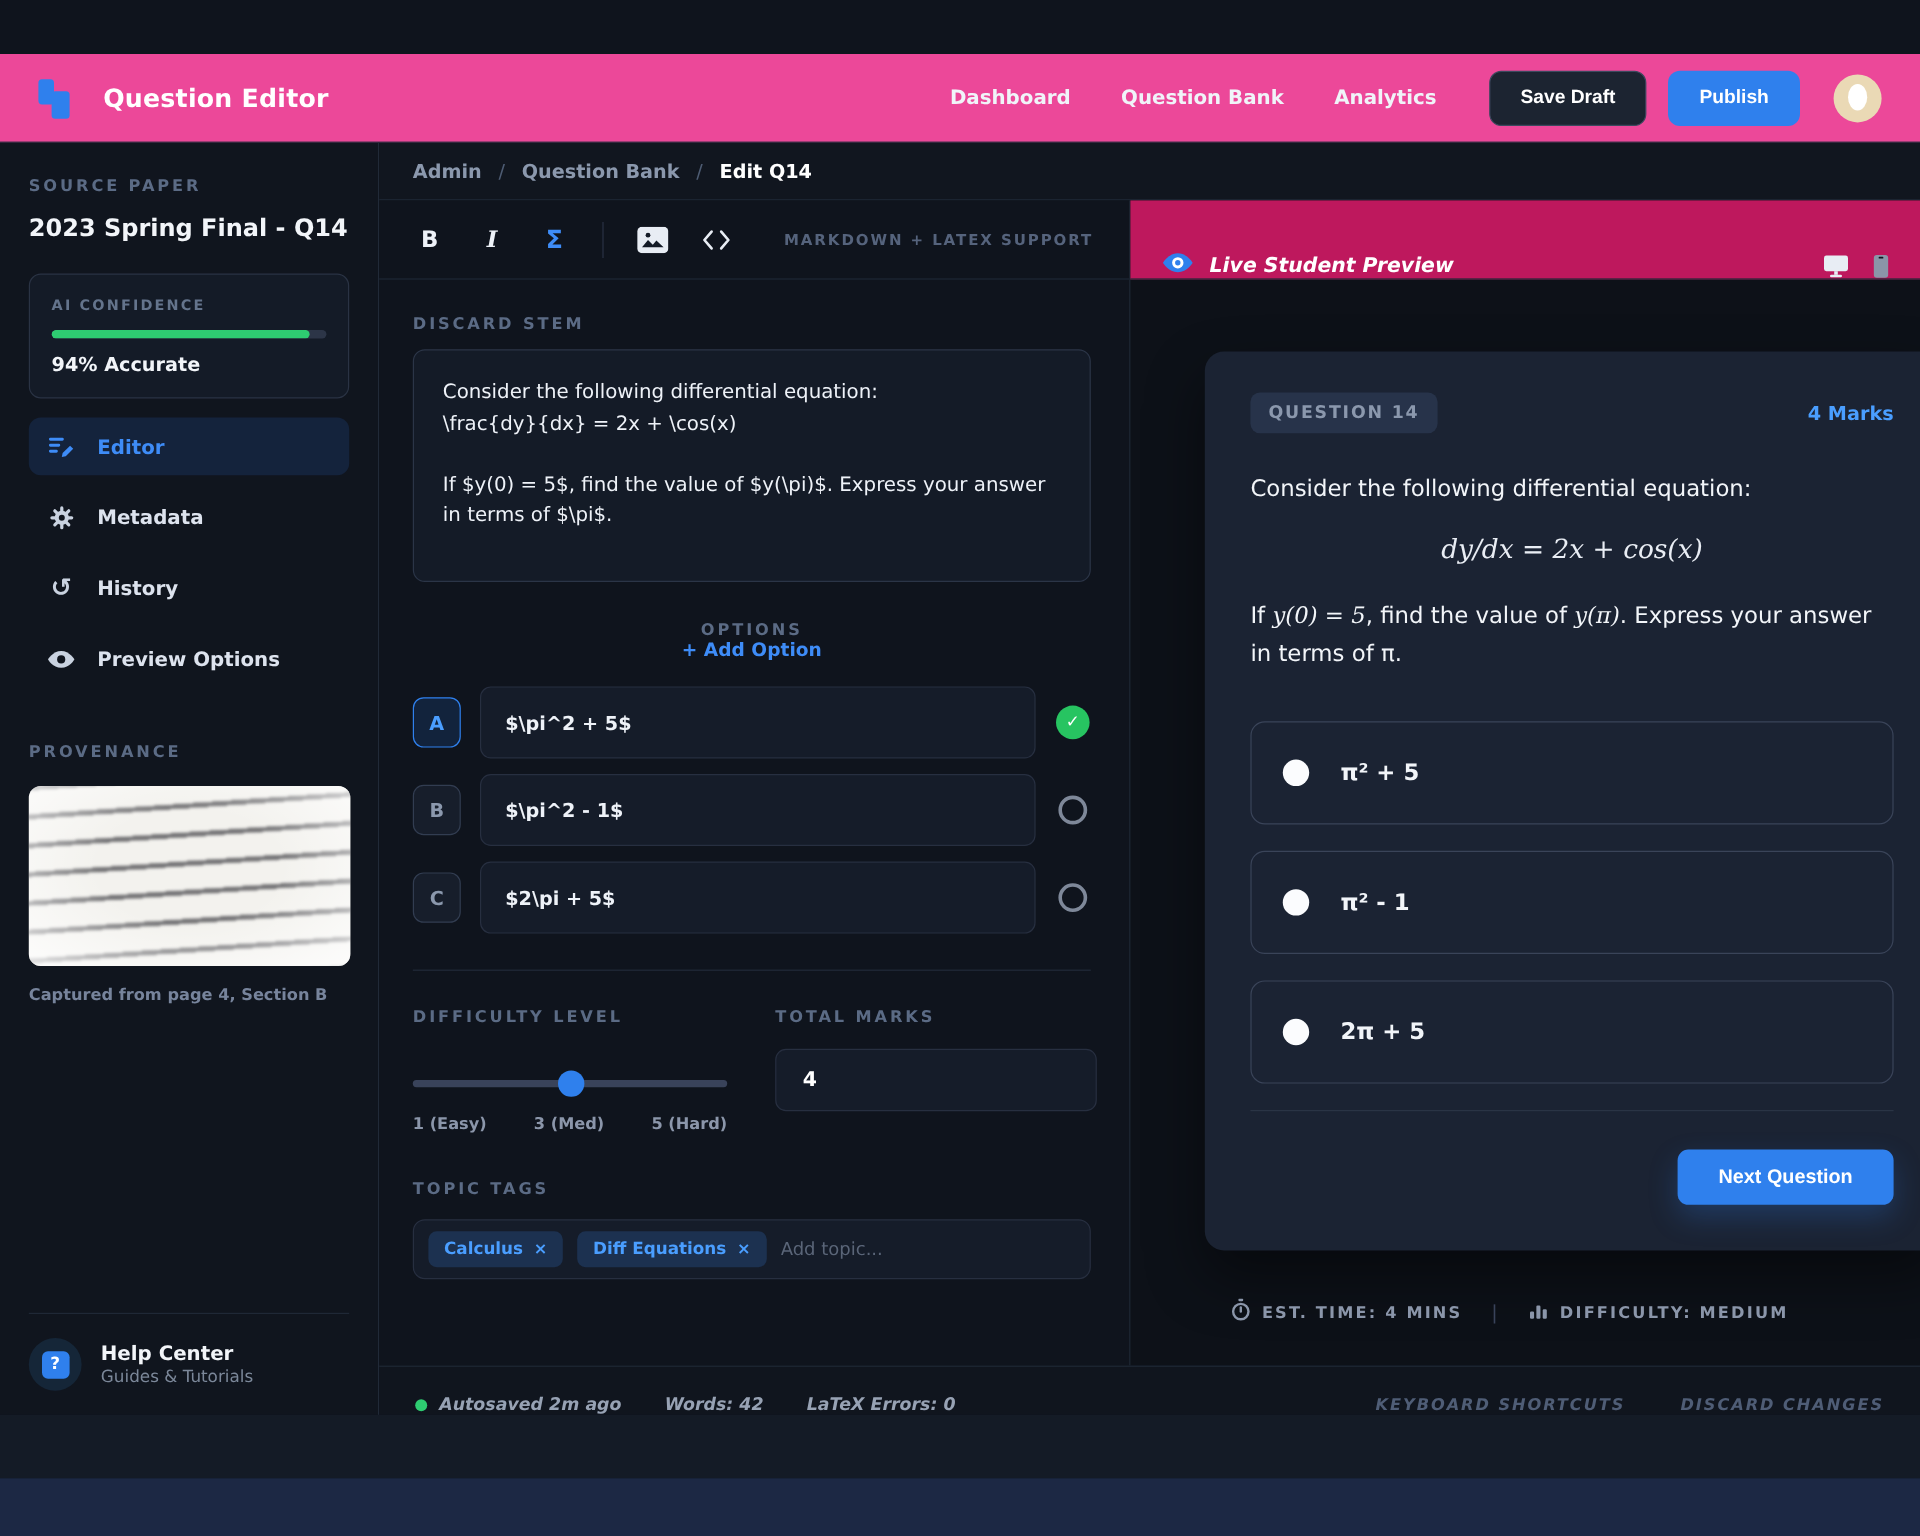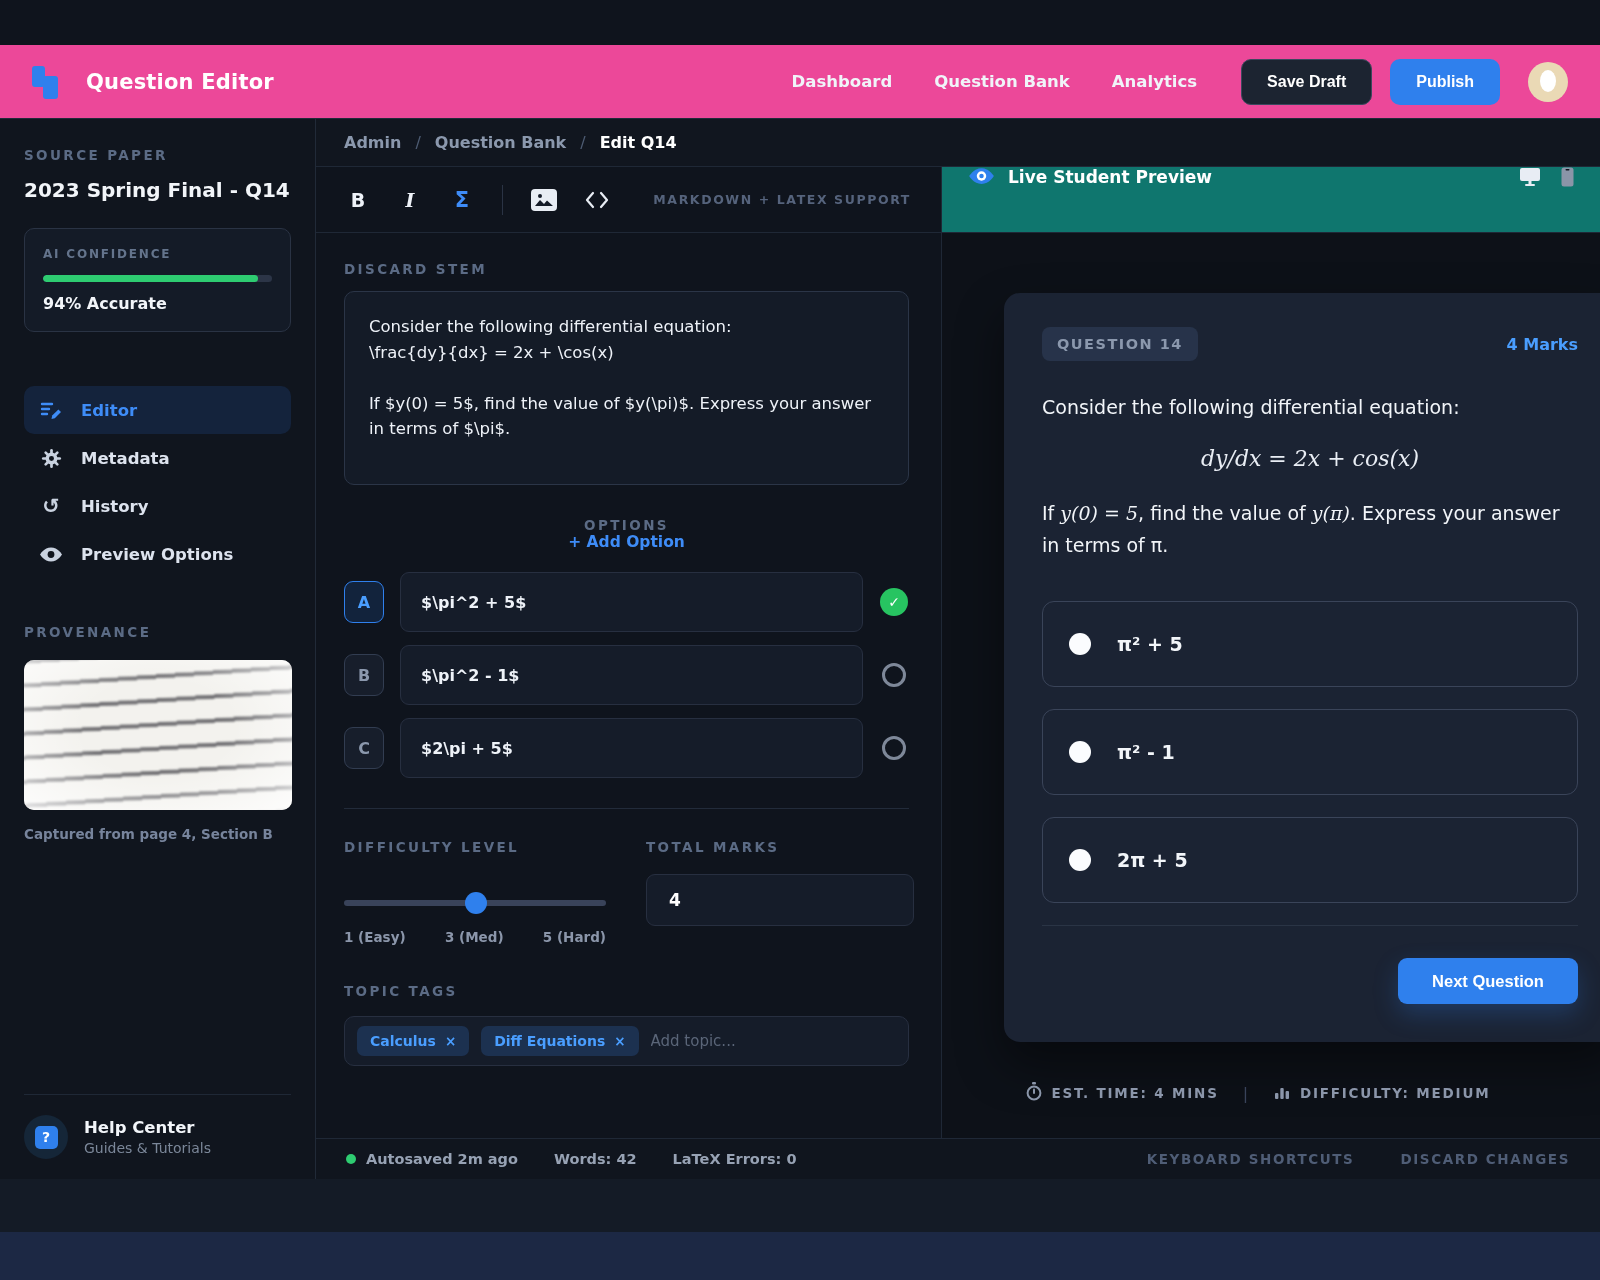--- a/index.html
+++ b/index.html
@@ -37,21 +37,21 @@
   
   .sidebar { width:316px; flex:none; background:#10151e; border-right:1px solid #212a38;
              display:flex; flex-direction:column; padding:28px 24px 20px; }
   .sec-label { font-size:13.5px; font-weight:700; letter-spacing:2.4px; color:#5b6b85; }
   .sp-title { margin-top:15px; font-size:20px; font-weight:700; color:#f2f5f9; }
   .conf-card { margin-top:26px; background:#141b27; border:1px solid #2a3344; border-radius:10px; padding:18px; }
   .conf-label { font-size:12px; font-weight:600; letter-spacing:1.8px; color:#64748c; }
   .conf-track { margin-top:14px; height:7px; background:#2c3547; border-radius:4px; overflow:hidden; }
   .conf-fill { height:100%; width:94%; background:#2ecc71; border-radius:4px; }
   .conf-text { margin-top:12px; color:#f2f5f9; font-weight:700; font-size:16px; }
-  .side-nav { margin-top:54px; display:flex; flex-direction:column; gap:0; }
+  .side-nav { margin-top:16px; display:flex; flex-direction:column; gap:11px; }
   .nav-item { height:48px; border-radius:10px; display:flex; align-items:center; gap:18px;
               padding:0 15px; color:#dde3ee; font-weight:700; font-size:16.5px; cursor:pointer; }
   .nav-item.active { background:#14233c; color:#3e8cf7; }
   .nav-icon { width:24px; display:flex; justify-content:center; align-items:center; flex:none; }
   .hist-glyph { font-size:21px; font-weight:700; color:#c9d2e0; line-height:1; }
   .prov-label { margin-top:46px; }
   .prov-thumb { margin-top:20px; width:268px; height:150px; border-radius:10px; background:#f3f2ee;
                 position:relative; overflow:hidden; cursor:pointer; }
   .prov-thumb::before { content:""; position:absolute; inset:-12px;
       background:
@@ -121,22 +121,22 @@
               display:flex; align-items:center; padding:0 12px; gap:12px; }
   .chip { height:30px; padding:0 13px; background:#1c3150; border-radius:7px; color:#4a9eff; font-weight:700;
           font-size:14px; display:flex; align-items:center; gap:9px; flex:none; }
   .chip-x { font-weight:600; font-size:13.5px; cursor:pointer; }
   .add-topic { flex:1; min-width:0; background:transparent; border:none; outline:none; color:#aab4c6;
                font-size:15px; font-family:inherit; }
   .add-topic::placeholder { color:#5a6578; }
 
   
   .preview-col { flex:1; min-width:0; border-left:1px solid #1f2836; display:flex; flex-direction:column; background:#0d1118; }
-  .preview-header { height:66px; flex:none; background:#0f766e; border-bottom:1px solid #1f2836;
-                    display:flex; align-items:flex-start; padding:0 26px; gap:13px; }
+  .preview-header { height:66px; flex:none; background:#be185d; border-bottom:1px solid #1f2836;
+                    display:flex; align-items:flex-end; padding:0 26px; gap:13px;font-style:italic; }
   .preview-title { font-size:17px; font-weight:700; color:#fff; }
   .device-icons { margin-left:auto; display:flex; gap:20px; align-items:center; }
   .device-btn { cursor:pointer; display:flex; align-items:center; }
   .preview-body { flex:1; overflow:hidden; }
   .p-card { width:612px; margin:60px 0 0 62px; background:#1b2333; border-radius:16px;
             padding:34px 38px 38px; box-shadow:0 22px 48px rgba(0,0,0,.45); }
   .p-head { display:flex; justify-content:space-between; align-items:center; }
   .q-badge { background:#27334a; border-radius:8px; padding:9px 15px; font-size:14.5px; font-weight:700;
              letter-spacing:1.5px; color:#8b98ad; }
   .q-marks { color:#4a9eff; font-weight:700; font-size:16px; }
@@ -155,21 +155,21 @@
   .next-btn { width:180px; height:46px; background:#2f80ed; border:none; border-radius:9px; color:#fff;
               font-weight:700; font-size:16.5px; display:flex; align-items:center; justify-content:center;
               box-shadow:0 10px 24px rgba(47,128,237,.25); cursor:pointer; }
   .p-stats { width:508px; margin:40px 0 0 62px; display:flex; justify-content:center; align-items:center;
              gap:24px; color:#8b96aa; font-weight:700; font-size:13.5px; letter-spacing:1.8px; }
   .stat { display:flex; align-items:center; gap:10px; }
   .stat-sep { color:#39435a; font-size:16px; font-weight:400; }
 
   
   .statusbar { height:41px; flex:none; border-top:1px solid #1f2836; background:#10151e;
-               display:flex; align-items:center; justify-content:space-between; padding:0 30px; }
+               display:flex; align-items:flex-end; justify-content:space-between; padding:0 30px;font-style:italic; }
   .sb-left { display:flex; align-items:center; gap:36px; font-size:14.5px; color:#97a2b4; font-weight:600; }
   .autosave { display:flex; align-items:center; gap:10px; }
   .dot { width:10px; height:10px; border-radius:50%; background:#2ecc71; }
   .sb-right { display:flex; gap:46px; color:#4f5d76; font-weight:700; font-size:13.5px; letter-spacing:1.6px; }
   .sb-action { cursor:pointer; }
 
   
   .below { height:101px; background:#141b26; display:flex; flex-direction:column; justify-content:flex-end; }
   .taskbar { height:48px; background:#1c2844; }
 </style>

